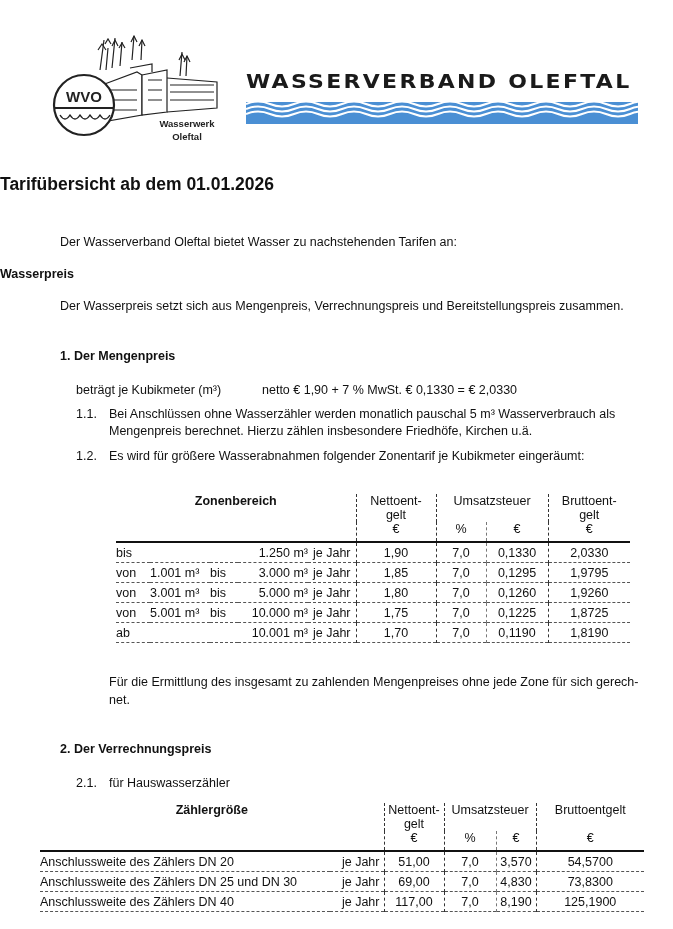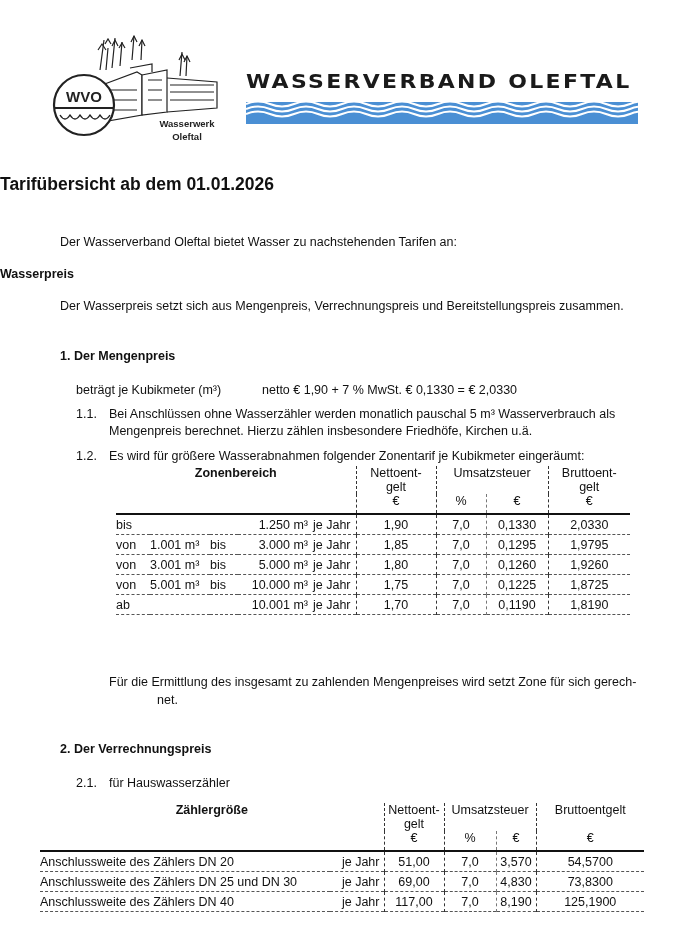--- a/index.html
+++ b/index.html
@@ -9,21 +9,21 @@
   .logo-wvo { left:42px; top:30px; width:210px; height:120px; }
   .brand { left:246px; top:70px; font-family:"DejaVu Sans", sans-serif; font-weight:900;
            font-size:22px; letter-spacing:2.3px; color:#1a1a1a; transform:scaleY(0.9); transform-origin:left top; }
   .waves { left:246px; top:100px; width:392px; height:24px; }
   .title { left:0; width:673px; top:174px; text-align:left; font-weight:bold; font-size:17.5px; }
   .p { font-size:12.5px; line-height:16px; white-space:nowrap; }
   .bold { font-weight:bold; }
   .center { left:0; width:673px; }
   table { border-collapse:collapse; font-size:12.5px; }
   td, th { padding:0; height:19px; }
-  .t1 { left:116px; top:466px; width:514px; }
+  .t1 { left:116px; top:494px; width:514px; }
   .t2 { left:40px; top:803px; width:604px; }
   .hdr th { font-weight:normal; vertical-align:top; }
   .vl { border-left:1px dashed #333; }
   .vl2 { border-left:1px dashed #777; }
   .dash-b { border-bottom:1px dashed #555; }
   .thick-t { border-top:2px solid #111; }
   .c { text-align:center; }
   .r { text-align:right; }
   .l { text-align:left; }
 </style>
@@ -154,22 +154,22 @@
         <td class="r">10.001 m³</td>
         <td class="c">je Jahr</td>
     <td class="c vl">1,70</td>
         <td class="c vl">7,0</td>
         <td class="c vl2">0,1190</td>
         <td class="c vl">1,8190</td>
   </tr>
 </tbody>
   </table>
 
-<div class="abs p" style="left:109px;top:674px;">Für die Ermittlung des insgesamt zu zahlenden Mengenpreises wird setzt Zone für sich gerech-</div>
-<div class="abs p" style="left:109px;top:692px;margin-left:48px;">net.</div>
+<div class="abs p" style="left:109px;top:674px;">Für die Ermittlung des insgesamt zu zahlenden Mengenpreises ohne jede Zone für sich gerech-</div>
+<div class="abs p" style="left:109px;top:692px;">net.</div>
 
 <div class="abs p bold" style="left:60px;top:741px;">2. Der Verrechnungspreis</div>
 <div class="abs p" style="left:76px;top:775px;">2.1.</div>
 <div class="abs p" style="left:109px;top:775px;">für Hauswasserzähler</div>
 
 <table class="abs t2">
   <colgroup>
     <col style="width:290px">
       <col style="width:54px">
       <col style="width:60px">

